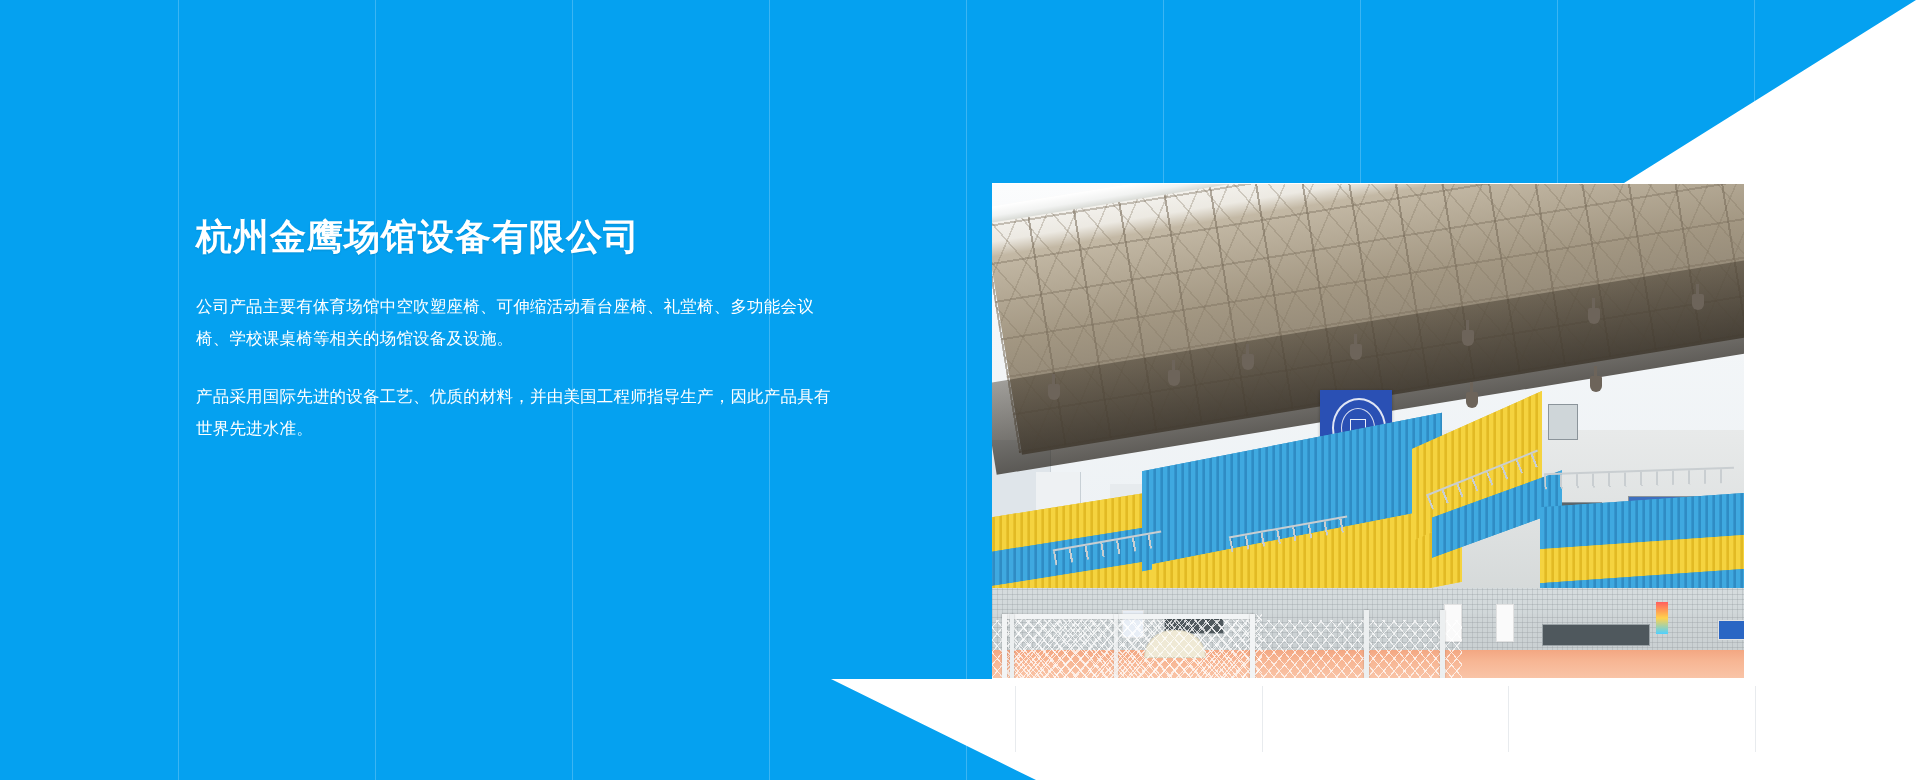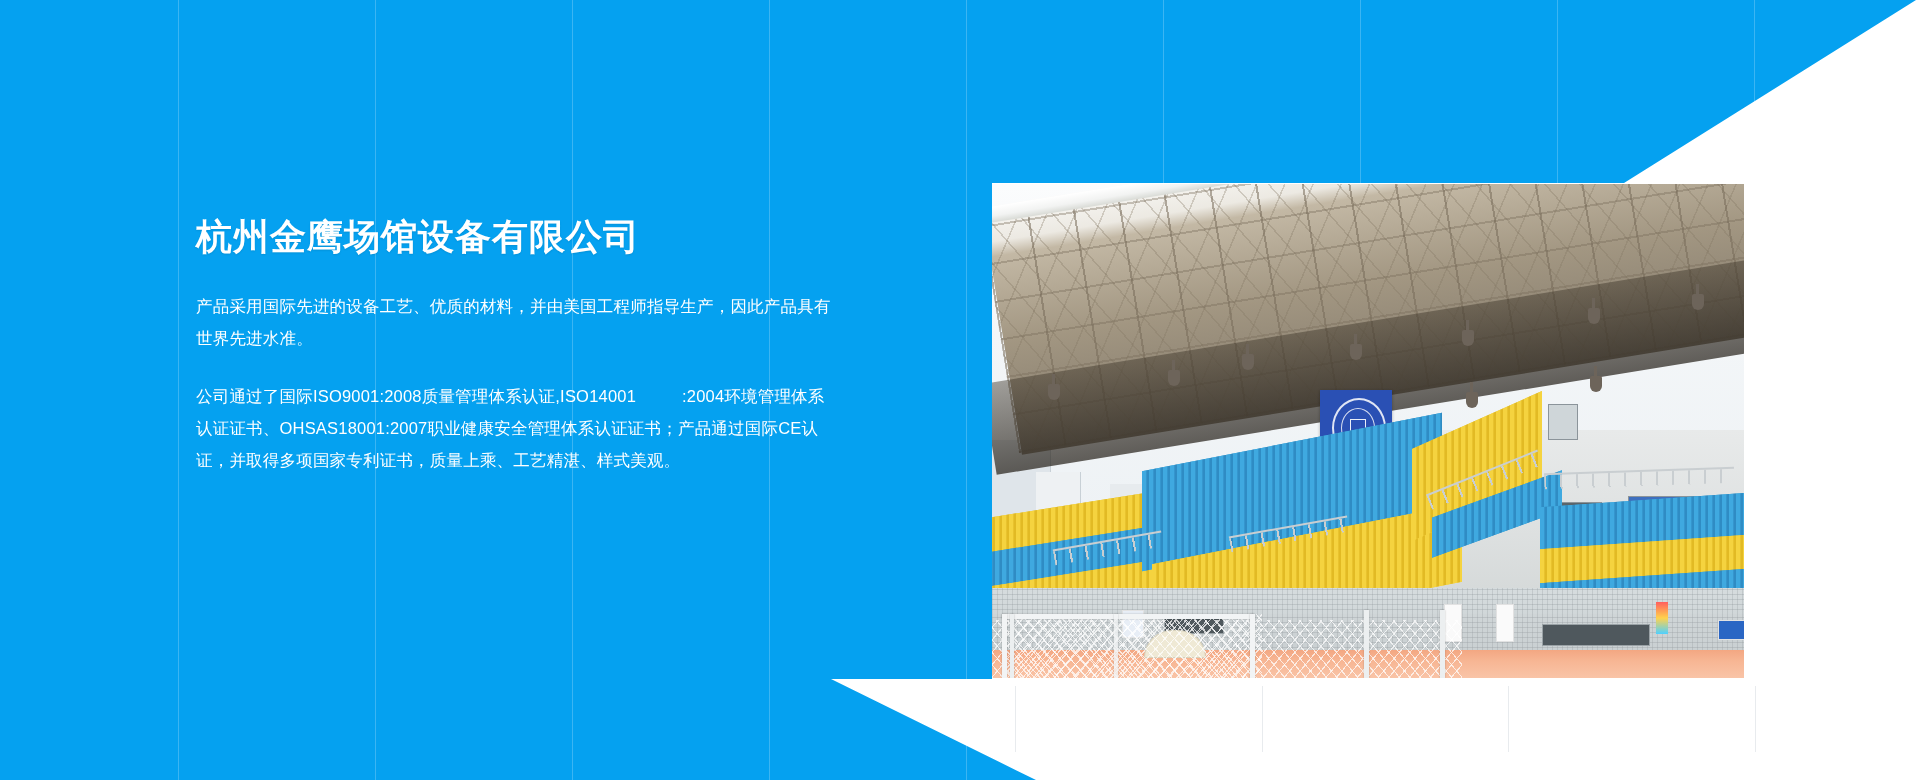--- a/index.html
+++ b/index.html
@@ -212,24 +212,24 @@
       <div class="glw" style="left: 1015px;"></div>
       <div class="glw" style="left: 1262px;"></div>
       <div class="glw" style="left: 1508px;"></div>
       <div class="glw" style="left: 1755px;"></div>
     </div>
 
   <div class="copy">
 
     <h1 class="headline">杭州金鹰场馆设备有限公司</h1>
 
+    <p class="para">公司产品主要有体育场馆中空吹塑座椅、可伸缩活动看台座椅、礼堂椅、多功能会议椅、学校课桌椅等相关的场馆设备及设施。</p>
 
     <p class="para">产品采用国际先进的设备工艺、优质的材料，并由美国工程师指导生产，因此产品具有世界先进水准。</p>
 
-    <p class="para"><span>公司通过了国际ISO9001:2008质量管理体系认证,ISO14001</span><span class="gap-span"></span><span>:2004环境管理体系认证证书、OHSAS18001:2007职业健康安全管理体系认证证书；产品通过国际CE认证，并取得多项国家专利证书，质量上乘、工艺精湛、样式美观。</span></p>
 
   </div>
 
   <div class="photo">
 
     <div class="sky"></div>
 
     <div class="bldg" style="left:0;top:256px;width:58px;height:180px;"></div>
     <div class="bldg" style="left:44px;top:288px;width:44px;height:150px;background:#eef1f3;"></div>
     <div class="bldg" style="left:118px;top:300px;width:50px;height:138px;background:#e7ebee;"></div>

